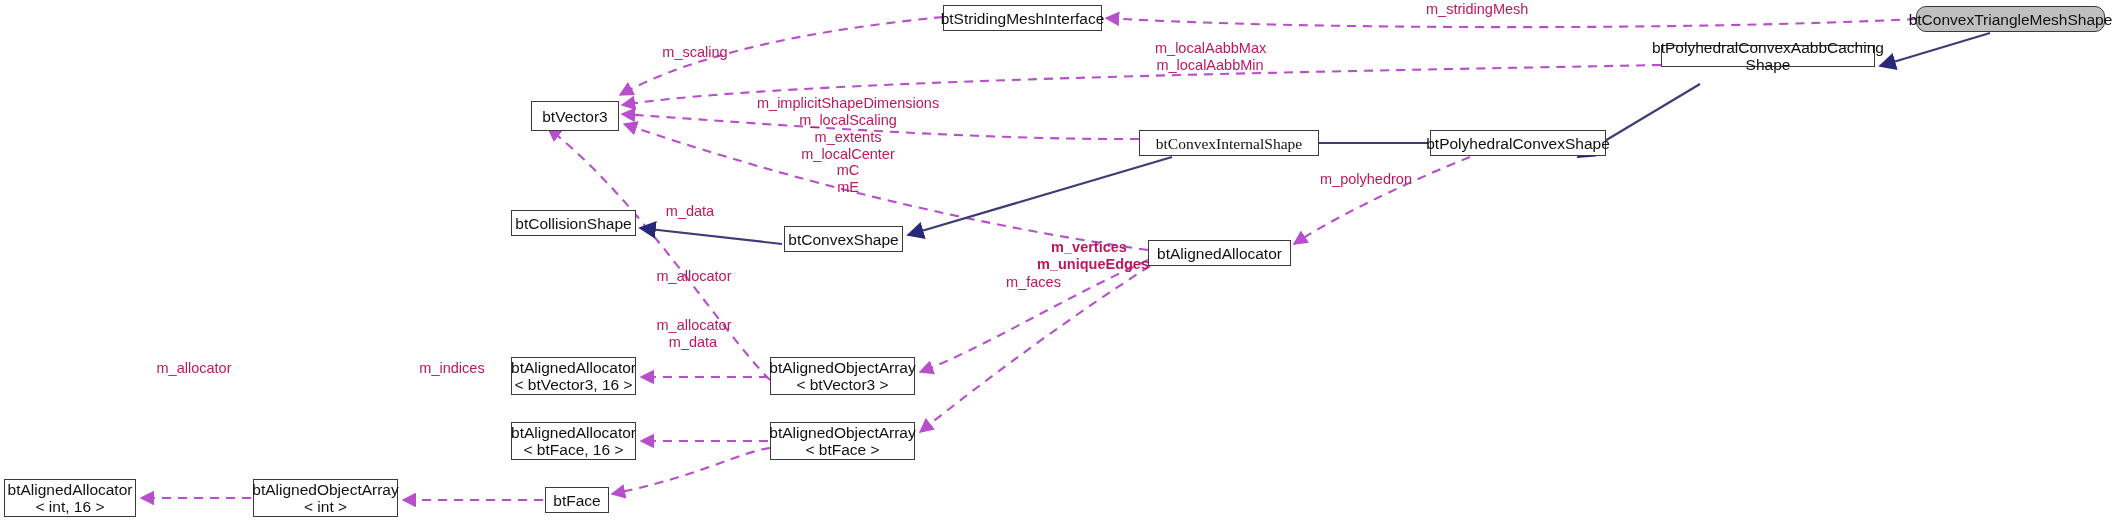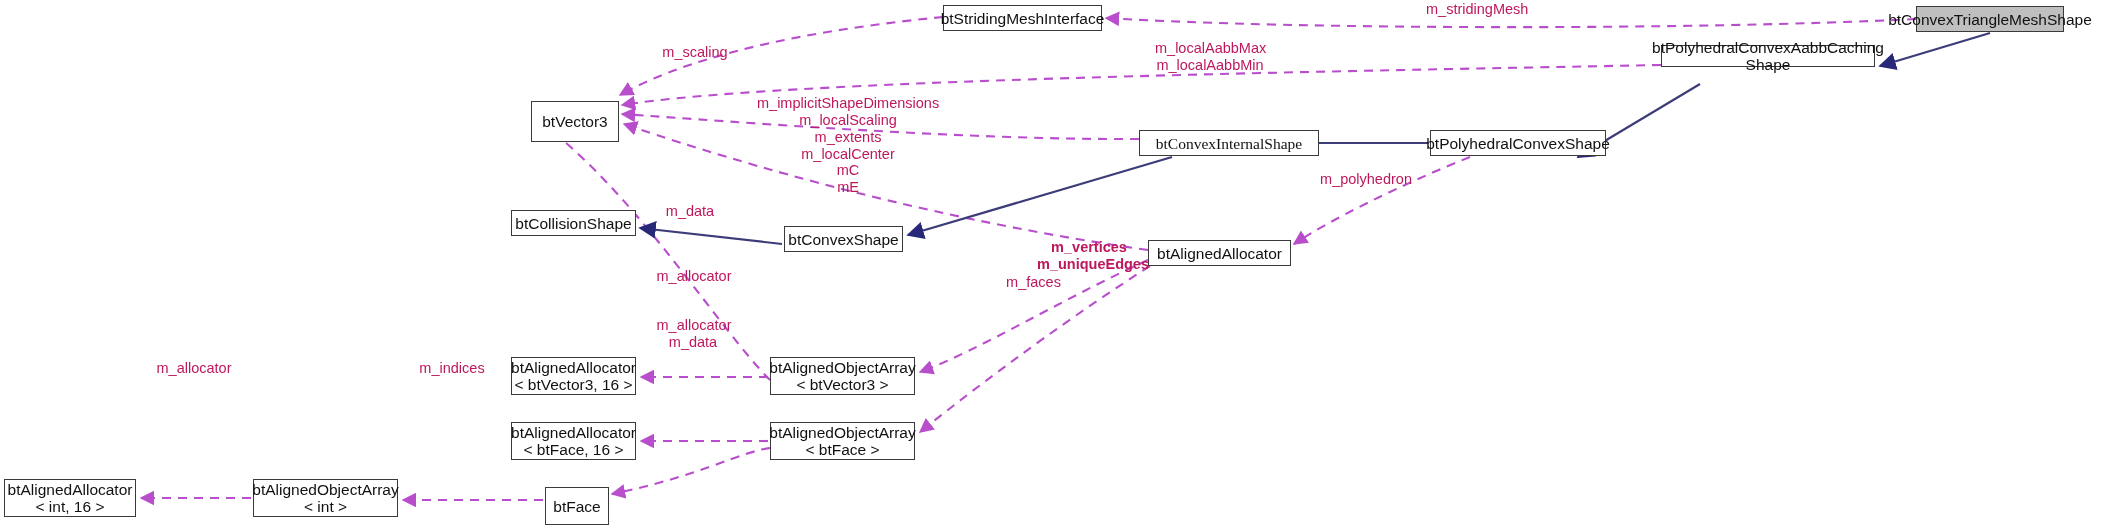--- a/index.html
+++ b/index.html
@@ -110,35 +110,35 @@
       <path d="M 1428 143 L 1300 143"></path>
 
       <path d="M 1172 157 L 908 235"></path>
 
       <path d="M 782 244 L 640 228"></path>
     </g>
   </svg>
 
   <div id="node-layer">
       <div class="node" style="left: 943px; top: 5px; width: 159px; height: 26px;"><span class="ln">btStridingMeshInterface</span></div>
-      <div class="node highlight" style="left: 1916px; top: 6px; width: 148px; height: 26px;"><span class="ln">btConvexTriangleMeshShape</span></div>
+      <div class="node highlight" style="left: 1916px; top: 6px; width: 189px; height: 26px; border-radius: 10px;"><span class="ln">btConvexTriangleMeshShape</span></div>
       <div class="node" style="left: 1661px; top: 45px; width: 214px; height: 22px;"><span class="ln">btPolyhedralConvexAabbCaching</span><span class="ln">Shape</span></div>
-      <div class="node" style="left: 531px; top: 101px; width: 88px; height: 41px;"><span class="ln">btVector3</span></div>
+      <div class="node" style="left: 531px; top: 101px; width: 88px; height: 30px;"><span class="ln">btVector3</span></div>
       <div class="node" style="left: 1139px; top: 130px; width: 180px; height: 26px; font-family: Liberation Serif, serif;"><span class="ln">btConvexInternalShape</span></div>
       <div class="node" style="left: 1430px; top: 130px; width: 176px; height: 26px;"><span class="ln">btPolyhedralConvexShape</span></div>
       <div class="node" style="left: 511px; top: 210px; width: 125px; height: 26px;"><span class="ln">btCollisionShape</span></div>
       <div class="node" style="left: 784px; top: 226px; width: 119px; height: 26px; text-align: right;"><span class="ln">btConvexShape</span></div>
       <div class="node" style="left: 1148px; top: 240px; width: 143px; height: 26px;"><span class="ln">btAlignedAllocator</span></div>
       <div class="node" style="left: 511px; top: 357px; width: 125px; height: 38px;"><span class="ln">btAlignedAllocator</span><span class="ln">&lt; btVector3, 16 &gt;</span></div>
       <div class="node" style="left: 770px; top: 357px; width: 145px; height: 38px;"><span class="ln">btAlignedObjectArray</span><span class="ln">&lt; btVector3 &gt;</span></div>
       <div class="node" style="left: 511px; top: 422px; width: 125px; height: 38px;"><span class="ln">btAlignedAllocator</span><span class="ln">&lt; btFace, 16 &gt;</span></div>
       <div class="node" style="left: 770px; top: 422px; width: 145px; height: 38px;"><span class="ln">btAlignedObjectArray</span><span class="ln">&lt; btFace &gt;</span></div>
       <div class="node" style="left: 4px; top: 479px; width: 132px; height: 38px;"><span class="ln">btAlignedAllocator</span><span class="ln">&lt; int, 16 &gt;</span></div>
       <div class="node" style="left: 253px; top: 479px; width: 145px; height: 38px;"><span class="ln">btAlignedObjectArray</span><span class="ln">&lt; int &gt;</span></div>
-      <div class="node" style="left: 545px; top: 487px; width: 64px; height: 38px;"><span class="ln">btFace</span></div>
+      <div class="node" style="left: 545px; top: 487px; width: 64px; height: 26px;"><span class="ln">btFace</span></div>
     </div>
   <div id="label-layer">
       <div class="edge-label" style="left: 662px; top: 17px; width: 66px; margin-top: 27px;">m_scaling</div>
       <div class="edge-label" style="left: 1426px; top: 1px; width: 100px;">m_stridingMesh</div>
       <div class="edge-label" style="left: 1155px; top: 40px; width: 110px;">m_localAabbMax
 m_localAabbMin</div>
       <div class="edge-label" style="left: 757px; top: 95px; width: 182px;">m_implicitShapeDimensions
 m_localScaling</div>
       <div class="edge-label" style="left: 792px; top: 129px; width: 112px;">m_extents
 m_localCenter

